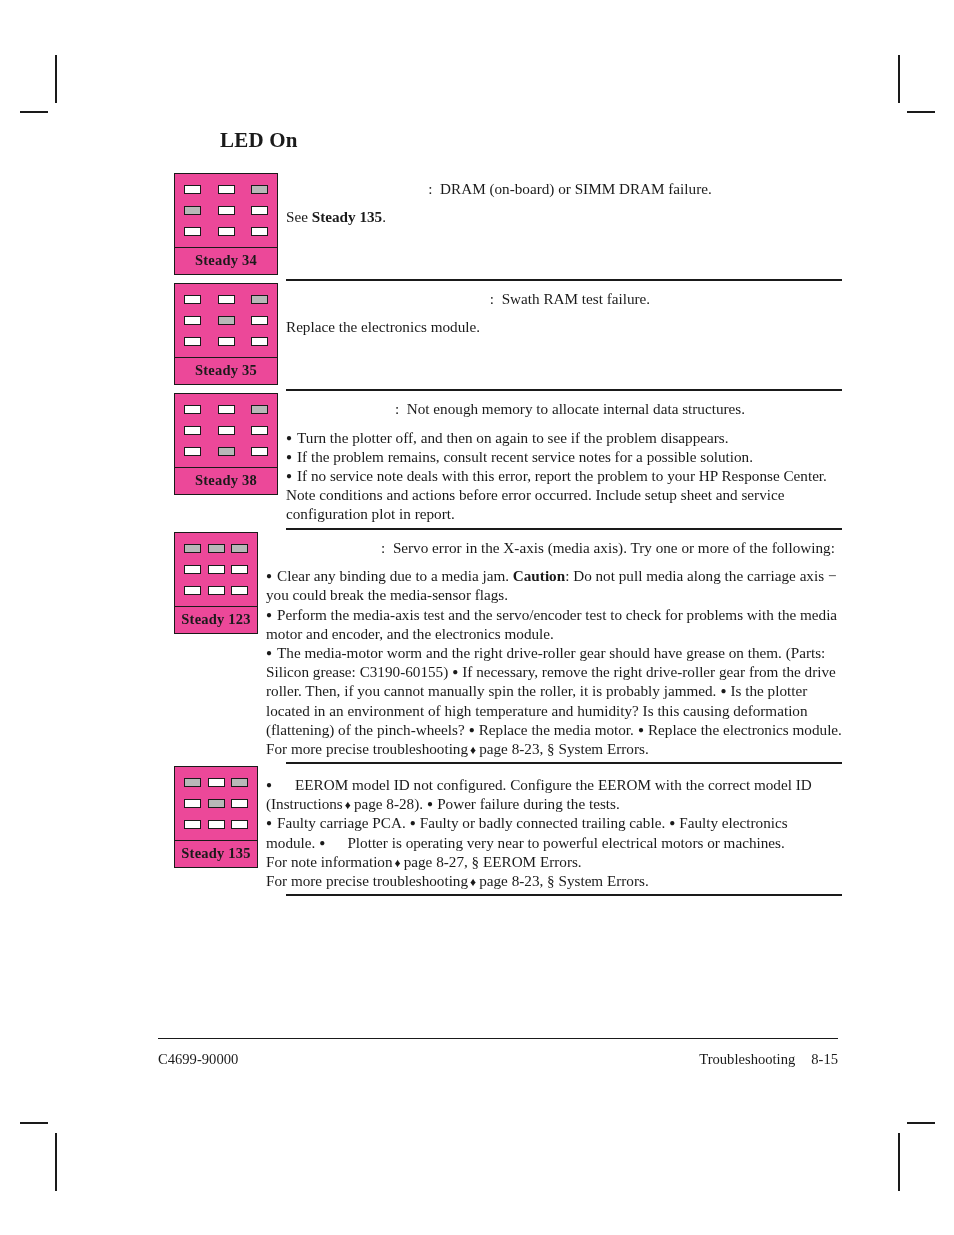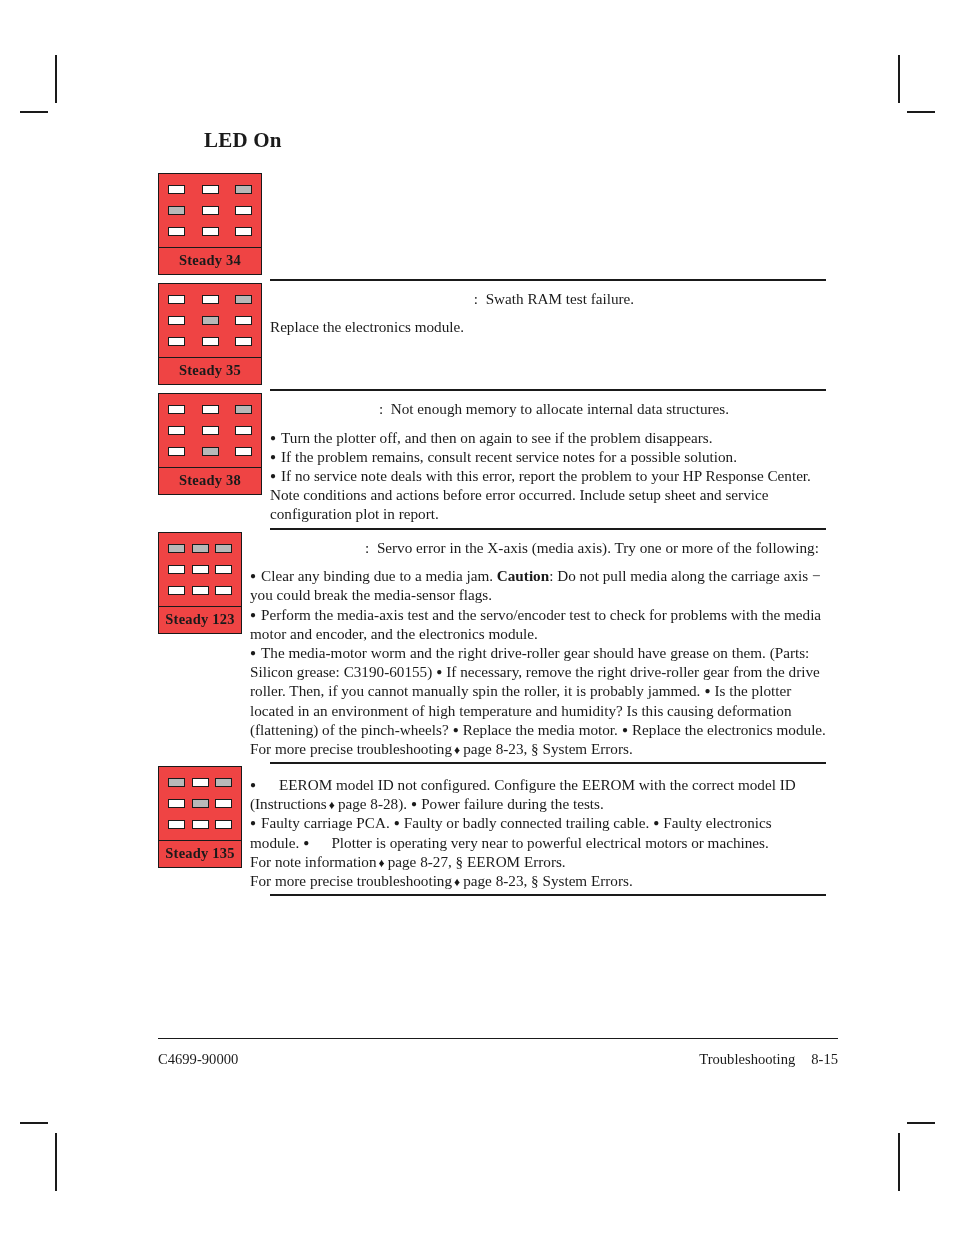--- a/index.html
+++ b/index.html
@@ -29,21 +29,21 @@
   .crop-tr-v { left: 898px; top: 55px;   height: 48px; }
   .crop-tr-h { left: 907px; top: 111px;  width: 28px;  }
   .crop-bl-h { left: 20px;  top: 1122px; width: 28px;  }
   .crop-bl-v { left: 55px;  top: 1133px; height: 58px; }
   .crop-br-h { left: 907px; top: 1122px; width: 28px;  }
   .crop-br-v { left: 898px; top: 1133px; height: 58px; }
 
   
   .page {
     position: absolute;
-    left: 158px;
+    left: 174px;
     top: 128px;
     width: 680px;
   }
 
   .page-title {
     font-size: 21px;
     font-weight: bold;
     letter-spacing: 0.2px;
     margin: 0 0 20px 46px;
   }
@@ -57,21 +57,21 @@
     display: flex;
     align-items: flex-start;
   }
 
   
   .led-panel {
     flex: 0 0 auto;
     width: 104px;
     border: 1.6px solid #1a1a1a;
     box-sizing: border-box;
-    background: #ef4444;
+    background: #ec4899;
   }
   .led-panel.wide { width: 84px; }
 
   .led-grid {
     padding: 11px 9px 9px 9px;
   }
   .led-row {
     display: flex;
     justify-content: space-between;
     margin-bottom: 12px;
@@ -205,20 +205,24 @@
               <span class="led"></span>
             </div>
           <div class="led-row">
               <span class="led"></span>
               <span class="led"></span>
               <span class="led"></span>
             </div>
         </div>
         <div class="led-label">Steady 34</div>
       </div>
+      <div class="body">
+        <p class="headline">:  DRAM (on-board) or SIMM DRAM failure.</p>
+        <p class="para"><span>See </span><b>Steady 135</b><span>.</span></p>
+      </div>
     </div>
     <div class="divider"></div>
   </div>
 
   <div class="section">
     <div class="section-inner">
       <div class="led-panel">
         <div class="led-grid">
           <div class="led-row">
               <span class="led"></span>

